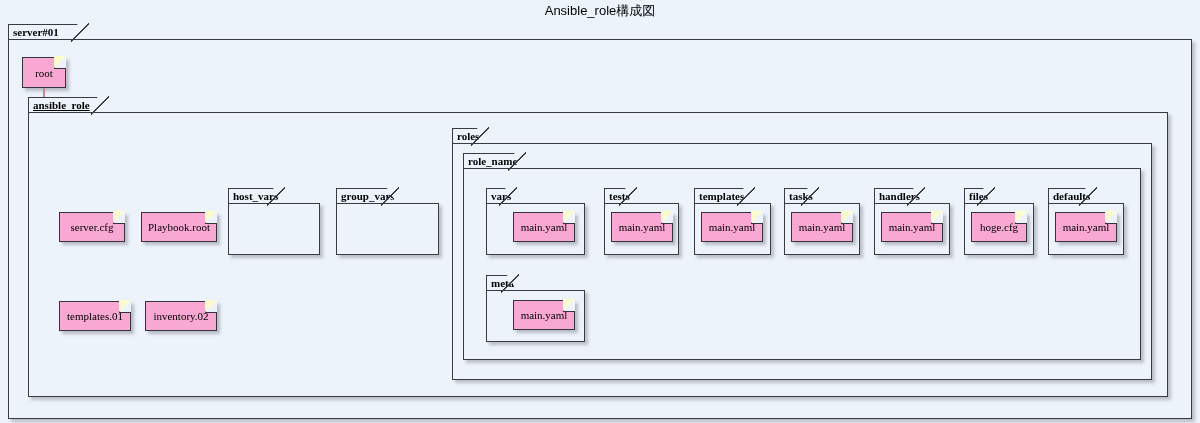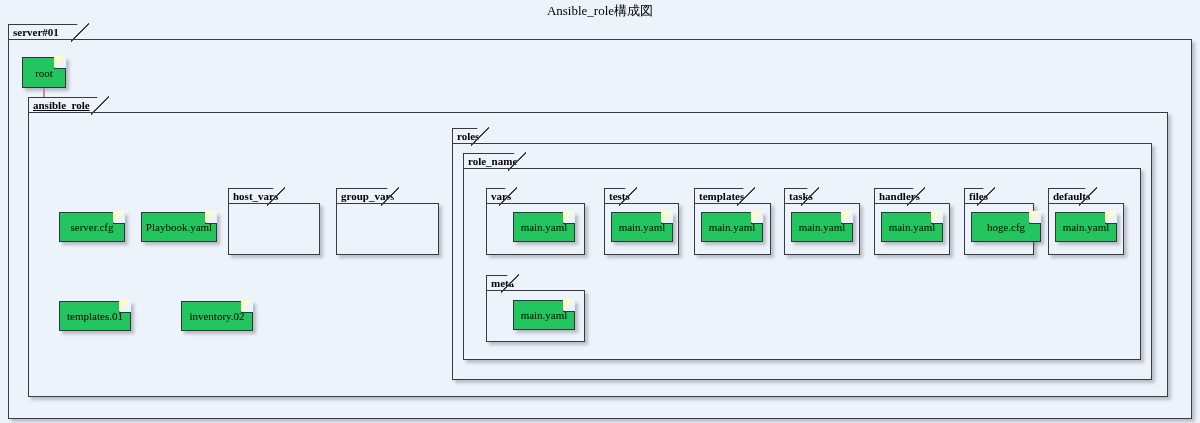--- a/index.html
+++ b/index.html
@@ -22,21 +22,21 @@
 
   
   .diagram-title {
     position: absolute;
     left: 0;
     top: 2px;
     width: 1200px;
     text-align: center;
     font-size: 13px;
     color: #000000;
-    font-family: Liberation Serif, serif;
+    font-family: Liberation Sans, sans-serif;
   }
 
   
   .pkg {
     position: absolute;
     box-sizing: border-box;
   }
   .pkg-tab {
     position: absolute;
     left: 0;
@@ -82,21 +82,21 @@
     box-sizing: border-box;
     background: #EDF3FB;
     border: 1.3px solid #3A3A44;
     box-shadow: 3px 3px 3px rgba(90,90,100,0.34);
   }
 
   
   .note {
     position: absolute;
     box-sizing: border-box;
-    background: #22c55e;
+    background: #f9a8d4;
     border: 1.2px solid #34343C;
     color: #000000;
     font-size: 11px;
     text-align: center;
     white-space: nowrap;
     font-family: "Liberation Serif", "DejaVu Serif", serif;
     box-shadow: 3px 3px 3px rgba(90,90,100,0.36);
     display: flex;
     align-items: center;
     justify-content: center;
@@ -162,29 +162,29 @@
     <div class="pkg-body" style="top:15px; width:1140px; height:285px;"></div>
   </div>
 
   <div class="note" style="left:59px; top:212px; width:66px; height:30px;">
     <span class="fold"></span>
     <span class="note-label">server.cfg</span>
   </div>
 
   <div class="note" style="left:141px; top:212px; width:76px; height:30px;">
     <span class="fold"></span>
-    <span class="note-label">Playbook.yaml</span>
+    <span class="note-label">Playbook.root</span>
   </div>
 
   <div class="note" style="left:59px; top:301px; width:72px; height:30px;">
     <span class="fold"></span>
     <span class="note-label">templates.01</span>
   </div>
 
-  <div class="note" style="left:145px; top:301px; width:72px; height:30px;margin-left:36px;">
+  <div class="note" style="left:145px; top:301px; width:72px; height:30px;">
     <span class="fold"></span>
     <span class="note-label">inventory.02</span>
   </div>
 
   <div class="pkg" style="left:228px; top:188px;">
     <div class="pkg-tab" style="width:56px;">
       <span>host_vars</span>
     </div>
     <div class="pkg-body" style="top:15px; width:92px; height:52px;"></div>
   </div>
@@ -264,21 +264,21 @@
     <span class="fold"></span>
     <span class="note-label">main.yaml</span>
   </div>
 
   <div class="pkg" style="left:964px; top:188px;">
     <div class="pkg-tab" style="width:30px;">
       <span>files</span>
     </div>
     <div class="pkg-body" style="top:15px; width:70px; height:52px;"></div>
   </div>
-  <div class="note" style="left:971px; top:212px; width:70px; height:30px;">
+  <div class="note" style="left:971px; top:212px; width:56px; height:30px;">
     <span class="fold"></span>
     <span class="note-label">hoge.cfg</span>
   </div>
 
   <div class="pkg" style="left:1048px; top:188px;">
     <div class="pkg-tab" style="width:48px;">
       <span>defaults</span>
     </div>
     <div class="pkg-body" style="top:15px; width:76px; height:52px;"></div>
   </div>

